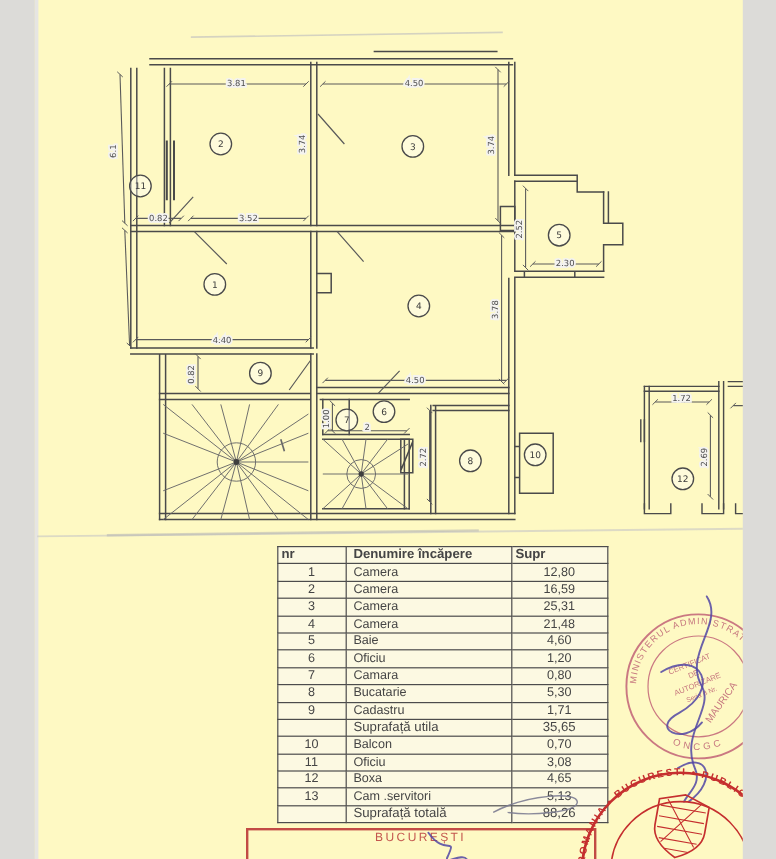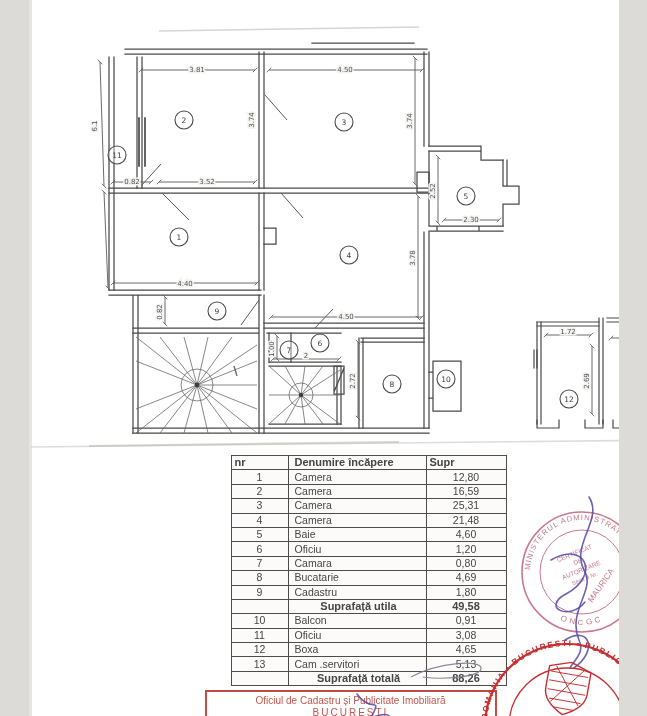--- a/index.html
+++ b/index.html
@@ -1,18 +1,18 @@
 <!DOCTYPE html>
 <html><head>
 <meta charset="utf-8">
 <style>
   html,body{margin:0;padding:0;background:#dcdbd8;}
   #page{
     position:relative;width:590px;height:716px;margin:0 auto;
-    background:#ffffff;overflow:hidden;
+    background:#fef9c3;overflow:hidden;
     font-family:"Liberation Sans", sans-serif;
   }
   svg{position:absolute;left:0;top:0;}
   #plan-layer{z-index:1;}
   #overlay-layer{z-index:5;pointer-events:none;}
 
   
   .dim{font:7px "DejaVu Sans", sans-serif;fill:#4f4f4f;text-anchor:middle;
        paint-order:stroke;stroke:#f4f3f0;stroke-width:3px;}
   .badge circle{fill:rgba(255,255,255,.4);stroke:#4a4a4a;stroke-width:1.1;}
@@ -27,21 +27,21 @@
   #area-table td,#area-table th{
     border:1.2px solid #4c4c4c;height:13.4px;line-height:13px;
     padding:0 3px;overflow:hidden;white-space:nowrap;
   }
   #area-table th{font-size:11px;text-align:left;}
   .c-nr{width:50px;text-align:center;}
   .c-name{width:128px;text-align:left;padding-left:6px!important;margin-top:32px;}
   .c-supr{width:73px;text-align:center;}
   th.c-nr{text-align:center;}
   th.c-name{padding-left:6px;}
-  tr.strong td{font-weight:bold;font-size:11px;text-align:center;}
+  tr.strong td{font-weight:normal;font-size:11px;}
 
   
   #footer-box{
     position:absolute;left:176px;top:690px;width:288px;height:44px;z-index:4;
     border:2px solid #c24b45;color:#c4574f;text-align:center;
   }
   #footer-box .l1{font-size:10px;margin-top:3px;}
   #footer-box .l2{font-size:10px;letter-spacing:2px;margin-top:1px;}
 
   
@@ -276,36 +276,36 @@
           <td class="c-supr">1,20</td>
         </tr>
     <tr>
           <td class="c-nr">7</td>
           <td class="c-name">Camara</td>
           <td class="c-supr">0,80</td>
         </tr>
     <tr>
           <td class="c-nr">8</td>
           <td class="c-name">Bucatarie</td>
-          <td class="c-supr">4,69</td>
+          <td class="c-supr">5,30</td>
         </tr>
     <tr>
           <td class="c-nr">9</td>
           <td class="c-name">Cadastru</td>
-          <td class="c-supr">1,80</td>
+          <td class="c-supr">1,71</td>
         </tr>
     <tr class="strong">
           <td class="c-nr"></td>
           <td class="c-name">Suprafață utila</td>
-          <td class="c-supr">49,58</td>
+          <td class="c-supr">35,65</td>
         </tr>
     <tr>
           <td class="c-nr">10</td>
           <td class="c-name">Balcon</td>
-          <td class="c-supr">0,91</td>
+          <td class="c-supr">0,70</td>
         </tr>
     <tr>
           <td class="c-nr">11</td>
           <td class="c-name">Oficiu</td>
           <td class="c-supr">3,08</td>
         </tr>
     <tr>
           <td class="c-nr">12</td>
           <td class="c-name">Boxa</td>
           <td class="c-supr">4,65</td>
@@ -317,21 +317,20 @@
         </tr>
     <tr class="strong">
           <td class="c-nr"></td>
           <td class="c-name">Suprafață totală</td>
           <td class="c-supr">88,26</td>
         </tr>
   </tbody>
     </table>
 
   <div id="footer-box">
-    <div class="l1">Oficiul de Cadastru și Publicitate Imobiliară</div>
     <div class="l2">BUCUREȘTI</div>
   </div>
 
   <svg id="overlay-layer" width="647" height="716" viewBox="0 0 647 716">
     <defs>
       <path id="ringU" d="M -52,0 A 52,52 0 1 1 52,0"></path>
       <path id="ringUb" d="M -40,34 A 52,52 0 0 0 40,34"></path>
       <path id="ringL" d="M -80,0 A 80,80 0 1 1 80,0"></path>
     </defs>
 

